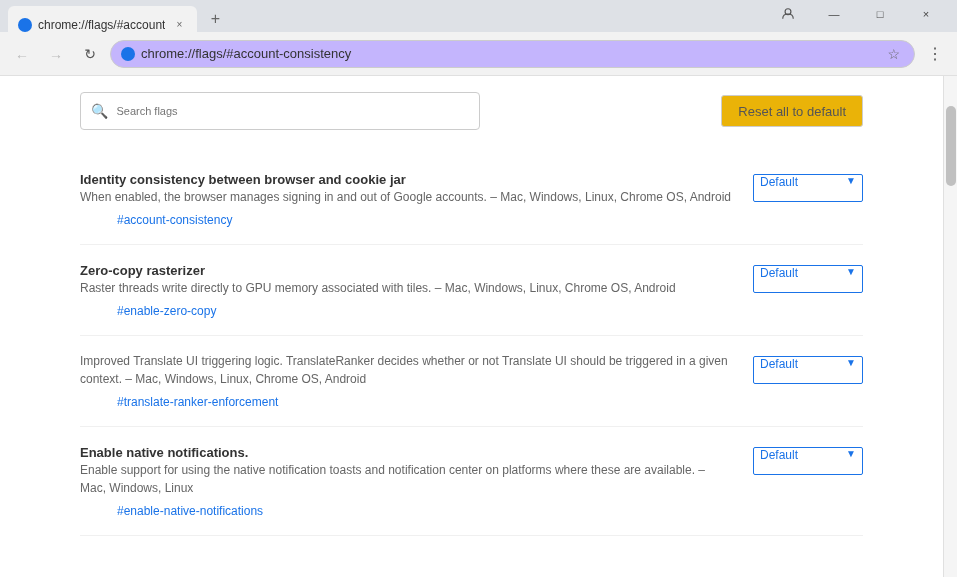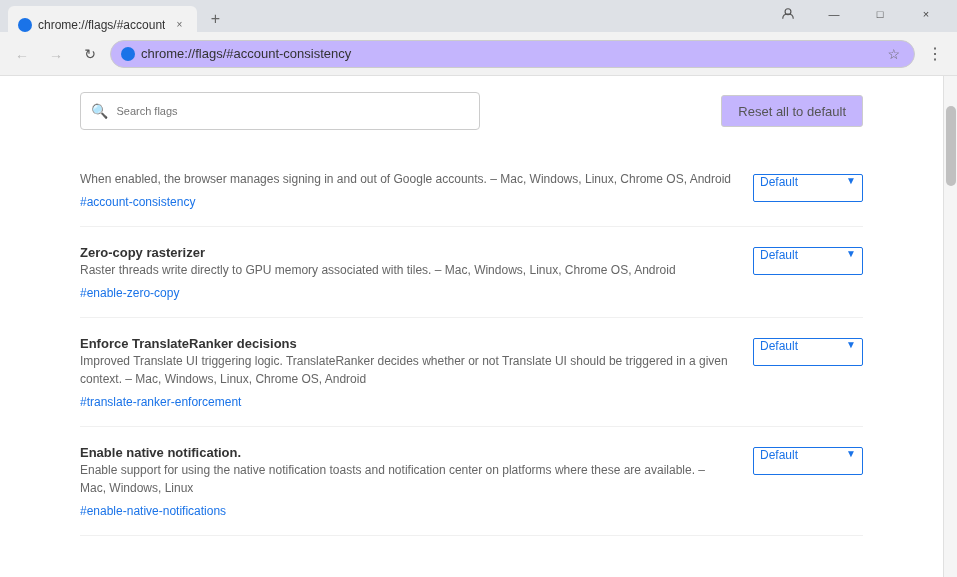--- a/index.html
+++ b/index.html
@@ -164,21 +164,21 @@
       font-size: 11px;
       color: #555;
       flex: 1;
       background: transparent;
     }
     .search-icon-sym { color: #888; font-size: 14px; }
     .reset-btn {
       height: 32px;
       padding: 0 16px;
       border: 1px solid #ccc;
-      background: #c4b5fd;
+      background: #eab308;
       border-radius: 3px;
       font-size: 13px;
       color: #555;
       cursor: pointer;
     }
 
     
     .flag-item {
       padding: 16px 0;
       border-bottom: 1px solid #f0f0f0;
@@ -196,20 +196,21 @@
     .flag-desc {
       font-size: 12px;
       color: #666;
       line-height: 1.5;
       margin-bottom: 4px;
     }
     .flag-link {
       font-size: 12px;
       color: #1a73e8;
       text-decoration: none;
+      margin-left: 37px;
     }
     .flag-select {
       min-width: 110px;
       height: 28px;
       border: 1px solid #1a73e8;
       background: white;
       color: #1a73e8;
       font-size: 12px;
       padding: 0 6px;
       cursor: pointer;
@@ -264,20 +265,21 @@
       <div class="search-bar">
         <span class="search-icon-sym">🔍</span>
         <input type="text" placeholder="Search flags" style="">
       </div>
       <button class="reset-btn">Reset all to default</button>
     </div>
 
     <div id="flag-list">
         <div class="flag-item">
     <div class="flag-text">
+      <span class="flag-title"><span class="highlighted">Identity consistency between browser and cookie jar</span></span>
       <div class="flag-desc">When enabled, the browser manages signing in and out of Google accounts. – Mac, Windows, Linux, Chrome OS, Android</div>
       <a class="flag-link" href="#">#account-consistency</a>
     </div>
     <div class="flag-select">
       <span>Default</span>
       <span class="flag-select-arrow">▼</span>
     </div>
   </div>
         <div class="flag-item">
     <div class="flag-text">
@@ -285,32 +287,31 @@
       <div class="flag-desc">Raster threads write directly to GPU memory associated with tiles. – Mac, Windows, Linux, Chrome OS, Android</div>
       <a class="flag-link" href="#">#enable-zero-copy</a>
     </div>
     <div class="flag-select">
       <span>Default</span>
       <span class="flag-select-arrow">▼</span>
     </div>
   </div>
         <div class="flag-item">
     <div class="flag-text">
-      <span class="flag-title">Enforce TranslateRanker decisions</span>
       <div class="flag-desc">Improved Translate UI triggering logic. TranslateRanker decides whether or not Translate UI should be triggered in a given context. – Mac, Windows, Linux, Chrome OS, Android</div>
       <a class="flag-link" href="#">#translate-ranker-enforcement</a>
     </div>
     <div class="flag-select">
       <span>Default</span>
       <span class="flag-select-arrow">▼</span>
     </div>
   </div>
         <div class="flag-item">
     <div class="flag-text">
-      <span class="flag-title">Enable native notification.</span>
+      <span class="flag-title">Enable native notifications.</span>
       <div class="flag-desc">Enable support for using the native notification toasts and notification center on platforms where these are available. – Mac, Windows, Linux</div>
       <a class="flag-link" href="#">#enable-native-notifications</a>
     </div>
     <div class="flag-select">
       <span>Default</span>
       <span class="flag-select-arrow">▼</span>
     </div>
   </div>
       </div>
 

